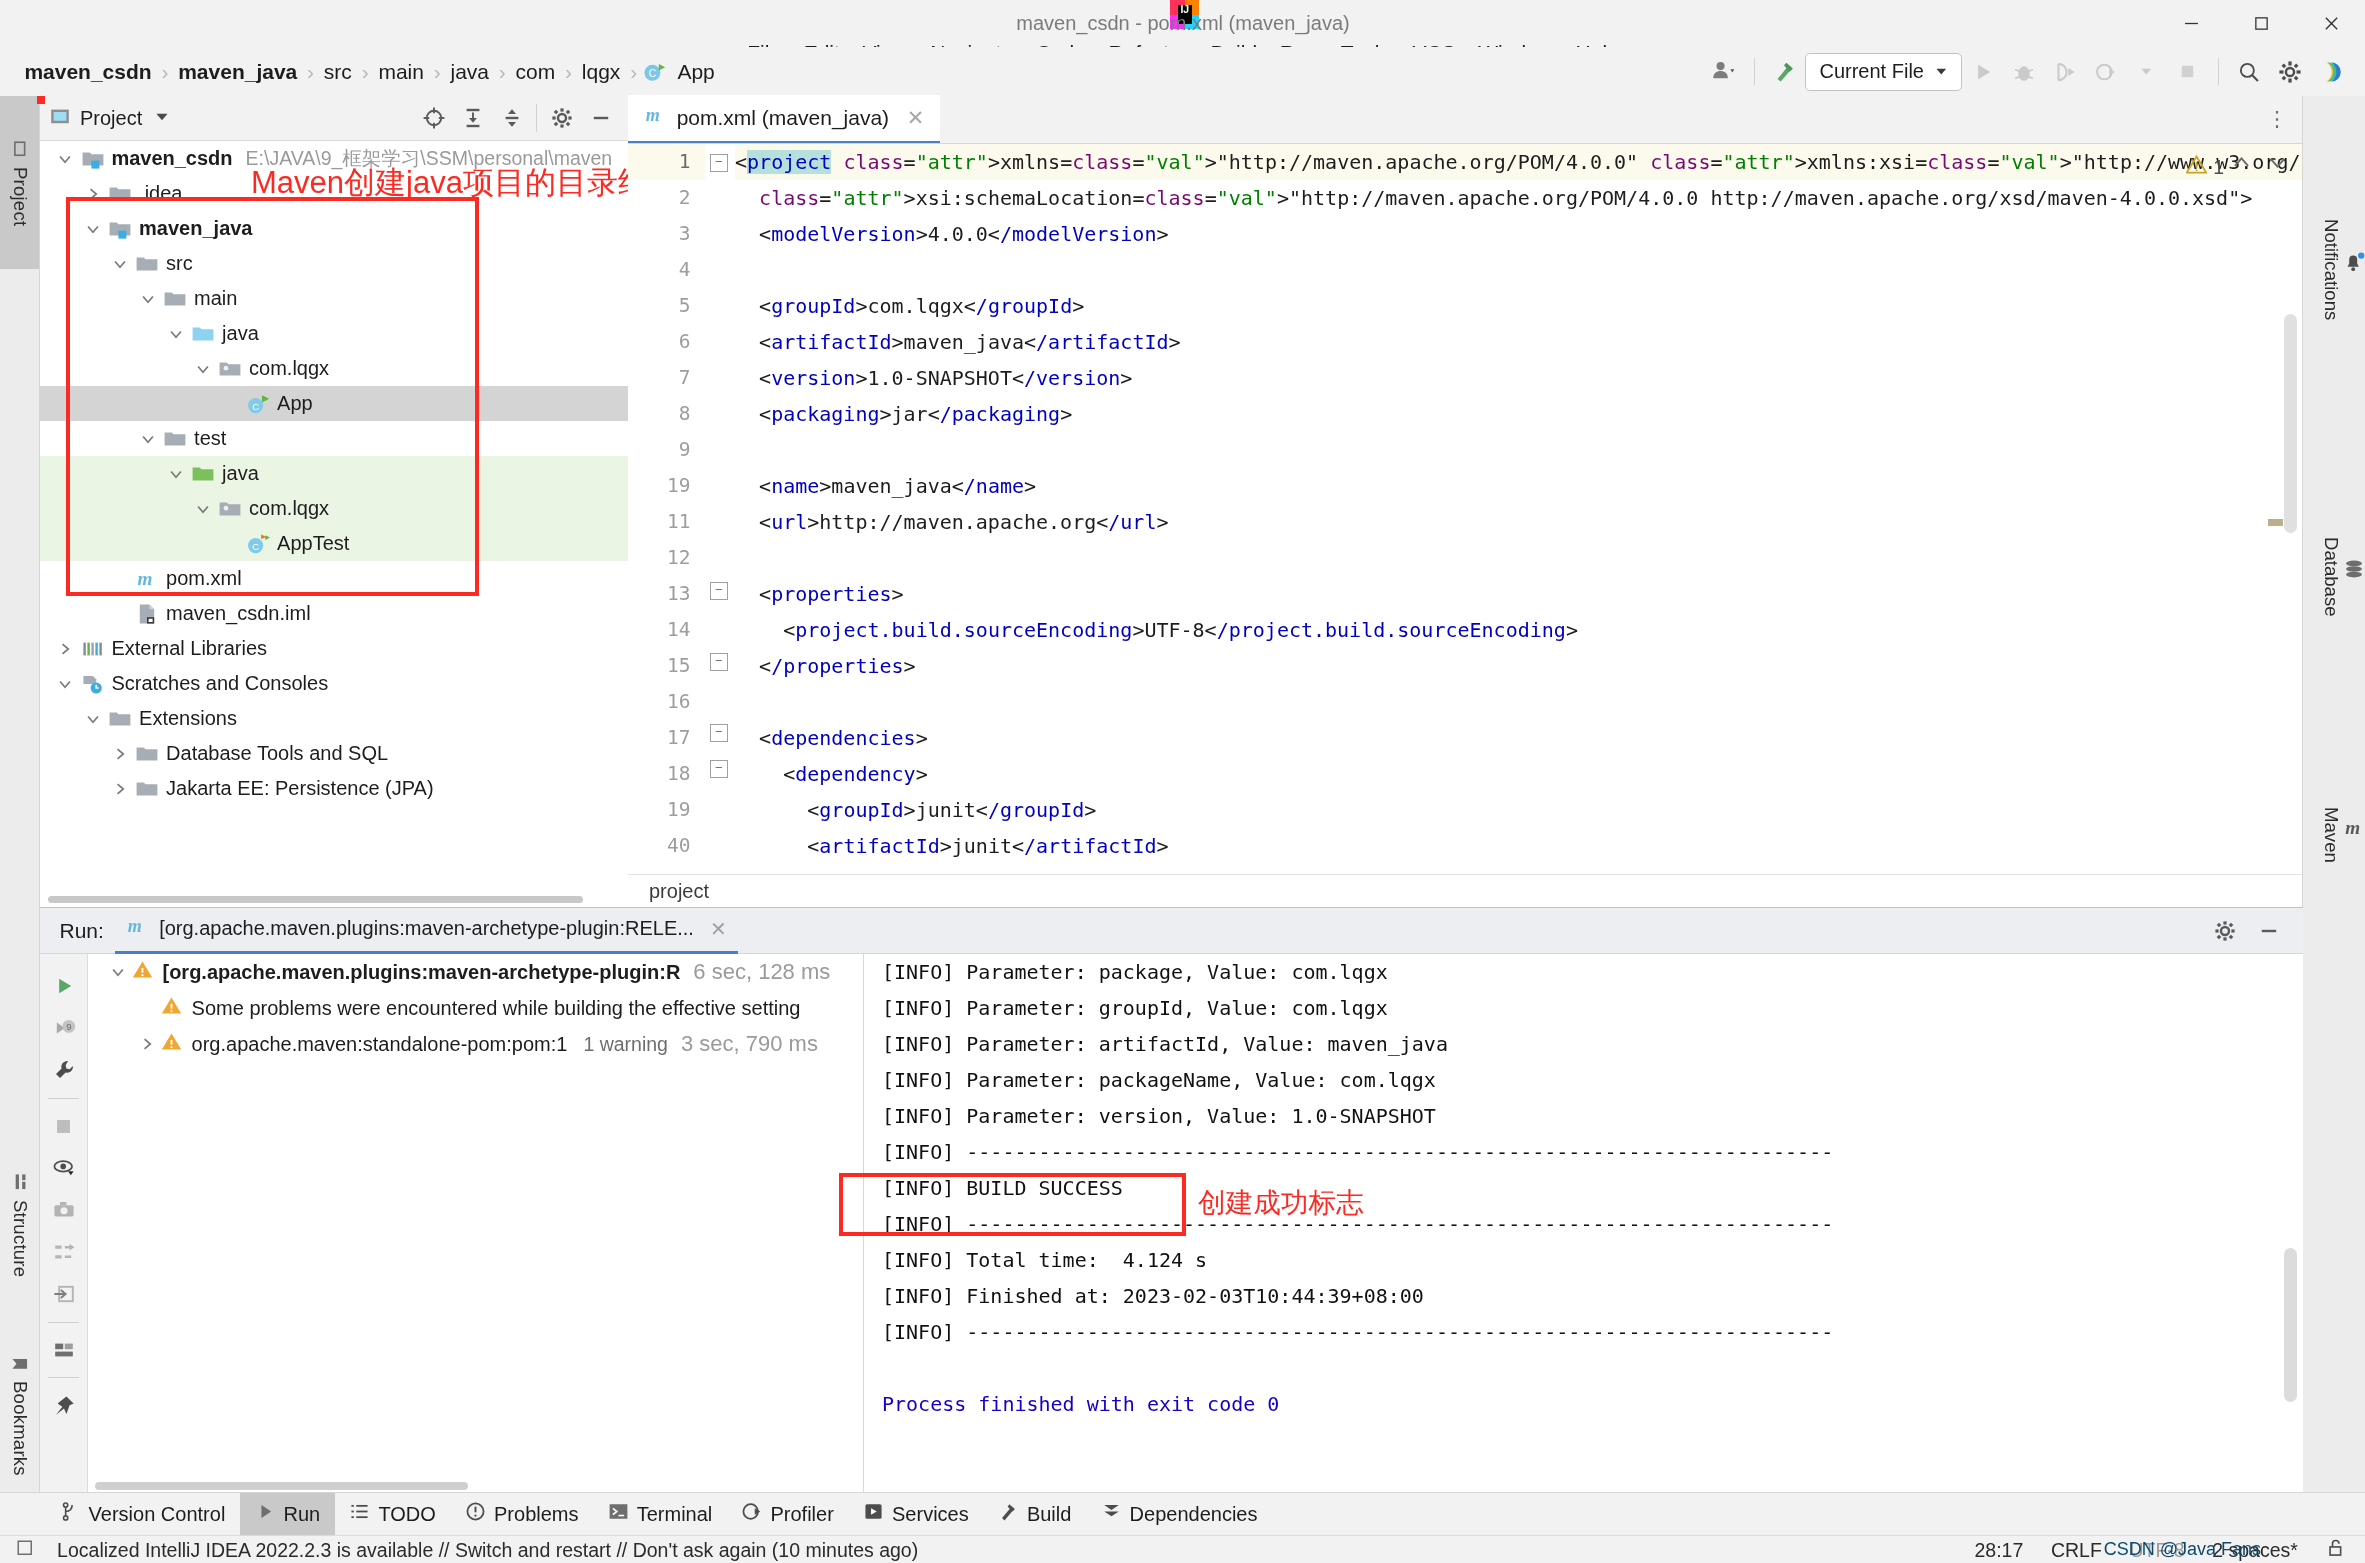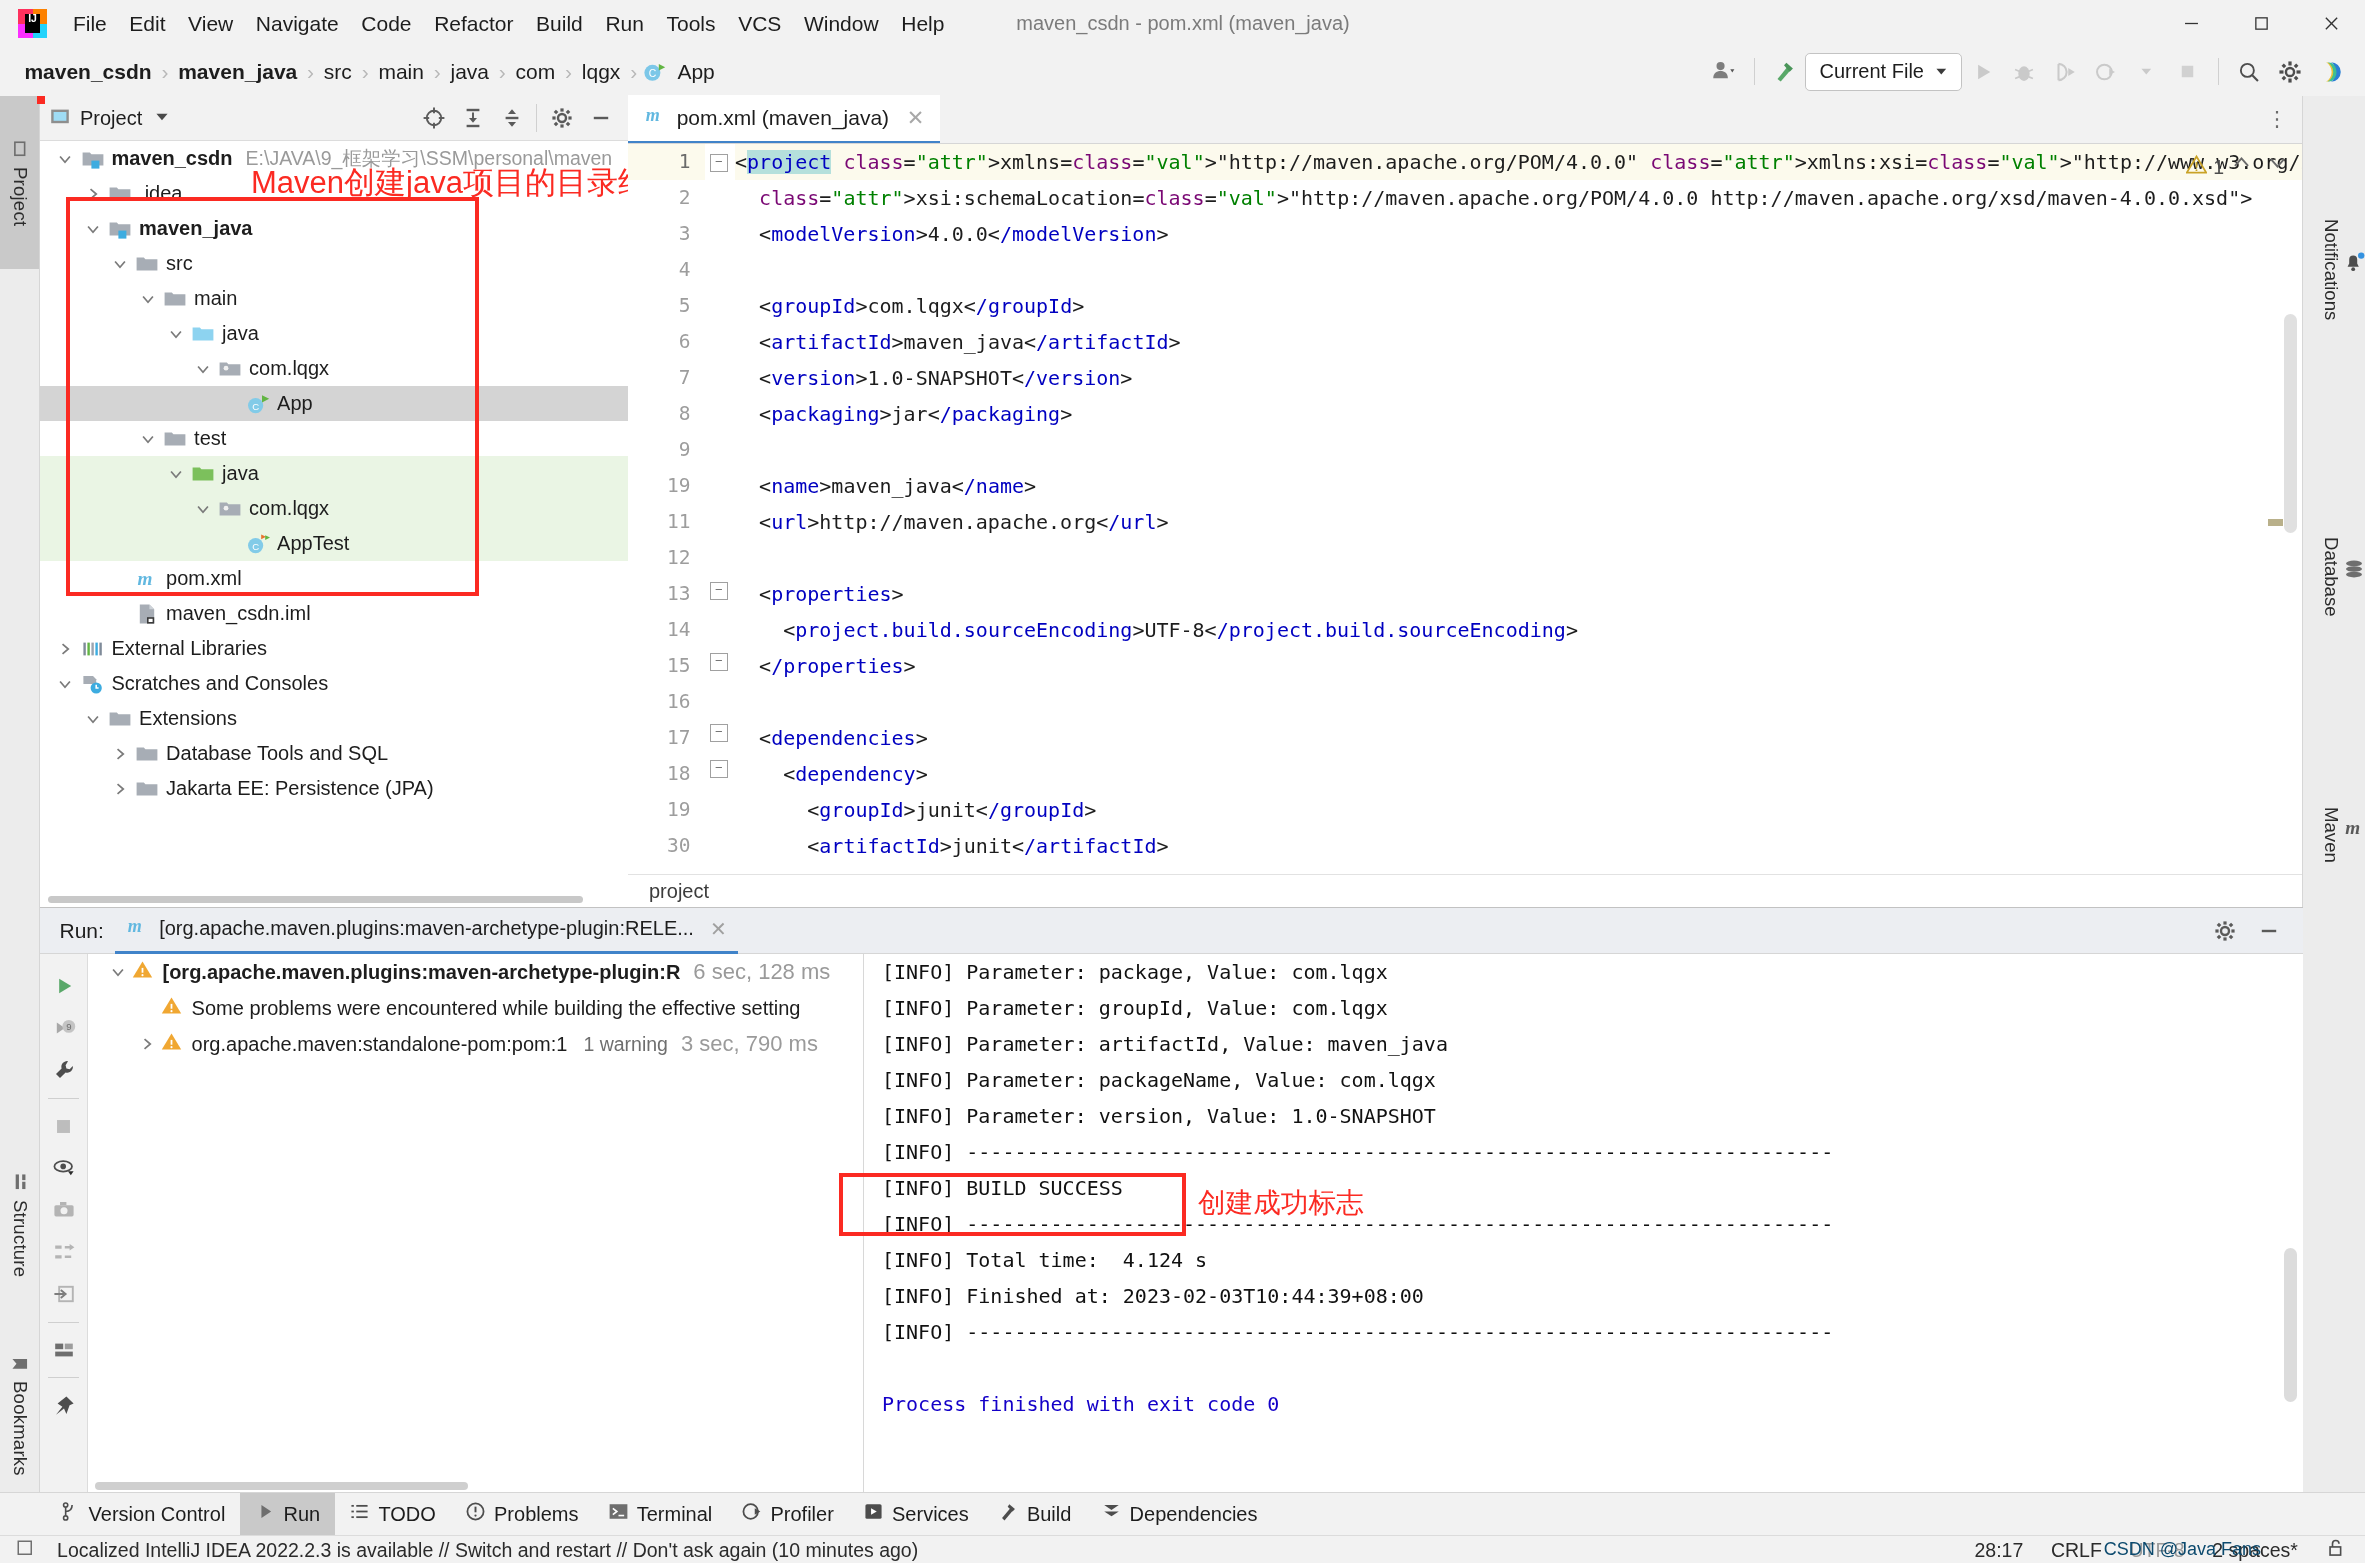--- a/index.html
+++ b/index.html
@@ -11,21 +11,21 @@
     color:#1d1d1d;
     overflow:hidden;
     -webkit-font-smoothing:antialiased;
   }
   .app{position:relative;width:2366px;height:1564px;background:#f2f2f2;}
 
   
   .titlebar{
     position:absolute;left:0;top:0;width:2366px;height:47px;
     background:#f2f2f2;border-bottom:0.8px solid #dcdcdc;
-    display:flex;align-items:center;
+    display:flex;align-items:center;flex-direction:column;
   }
   .ij-logo{width:29px;height:29px;margin-left:18px;margin-right:14.6px;position:relative;flex:none;}
   .ij-logo .q{position:absolute;width:14.6px;height:14.6px;}
   .ij-logo .q1{left:0;top:0;background:#fe315d;}
   .ij-logo .q2{left:14.6px;top:0;background:#fd8100;}
   .ij-logo .q3{left:0;top:14.6px;background:#fc2eff;}
   .ij-logo .q4{left:14.6px;top:14.6px;background:#23d3fb;}
   .ij-logo .txt{position:absolute;left:7.3px;top:4.9px;width:14.6px;height:19.5px;
     background:#000;color:#fff;font-size:10.5px;font-weight:bold;text-align:center;line-height:9.7px;
     font-family:"Liberation Sans",sans-serif;}
@@ -791,21 +791,21 @@
           <div class="ln">19</div>
           <div class="ln">11</div>
           <div class="ln">12</div>
           <div class="ln">13</div>
           <div class="ln">14</div>
           <div class="ln">15</div>
           <div class="ln">16</div>
           <div class="ln">17</div>
           <div class="ln">18</div>
           <div class="ln">19</div>
-          <div class="ln">30</div>
+          <div class="ln">40</div>
         </div>
       <div class="foldcol" id="foldcol">
           <div class="fold" style="top: 9.7px;">−</div>
           <div class="fold" style="top: 438px;">−</div>
           <div class="fold" style="top: 509px;">−</div>
           <div class="fold" style="top: 580px;">−</div>
           <div class="fold" style="top: 616px;">−</div>
         </div>
       <div class="code" id="code"><div class="cl cur">&lt;<span class="tag sel-tok">project</span> <span <span="" class="attr">class</span>=<span class="val">"attr"</span>&gt;xmlns=<span <span="" class="attr">class</span>=<span class="val">"val"</span>&gt;"http://maven.apache.org/POM/4.0.0" <span <span="" class="attr">class</span>=<span class="val">"attr"</span>&gt;xmlns:xsi=<span <span="" class="attr">class</span>=<span class="val">"val"</span>&gt;"http://www.w3.org/2001/XMLSchema-instance"</div><div class="cl">  <span <span="" class="attr">class</span>=<span class="val">"attr"</span>&gt;xsi:schemaLocation=<span <span="" class="attr">class</span>=<span class="val">"val"</span>&gt;"http://maven.apache.org/POM/4.0.0 http://maven.apache.org/xsd/maven-4.0.0.xsd"&gt;</div><div class="cl">  &lt;<span class="tag">modelVersion</span>&gt;4.0.0&lt;<span class="tag">/modelVersion</span>&gt;</div><div class="cl"></div><div class="cl">  &lt;<span class="tag">groupId</span>&gt;com.lqgx&lt;<span class="tag">/groupId</span>&gt;</div><div class="cl">  &lt;<span class="tag">artifactId</span>&gt;maven_java&lt;<span class="tag">/artifactId</span>&gt;</div><div class="cl">  &lt;<span class="tag">version</span>&gt;1.0-SNAPSHOT&lt;<span class="tag">/version</span>&gt;</div><div class="cl">  &lt;<span class="tag">packaging</span>&gt;jar&lt;<span class="tag">/packaging</span>&gt;</div><div class="cl"></div><div class="cl">  &lt;<span class="tag">name</span>&gt;maven_java&lt;<span class="tag">/name</span>&gt;</div><div class="cl">  &lt;<span class="tag">url</span>&gt;http://maven.apache.org&lt;<span class="tag">/url</span>&gt;</div><div class="cl"></div><div class="cl">  &lt;<span class="tag">properties</span>&gt;</div><div class="cl">    &lt;<span class="tag">project.build.sourceEncoding</span>&gt;UTF-8&lt;<span class="tag">/project.build.sourceEncoding</span>&gt;</div><div class="cl">  &lt;<span class="tag">/properties</span>&gt;</div><div class="cl"></div><div class="cl">  &lt;<span class="tag">dependencies</span>&gt;</div><div class="cl">    &lt;<span class="tag">dependency</span>&gt;</div><div class="cl">      &lt;<span class="tag">groupId</span>&gt;junit&lt;<span class="tag">/groupId</span>&gt;</div><div class="cl">      &lt;<span class="tag">artifactId</span>&gt;junit&lt;<span class="tag">/artifactId</span>&gt;</div></div>
       <div class="editor-scrollbar"></div>

